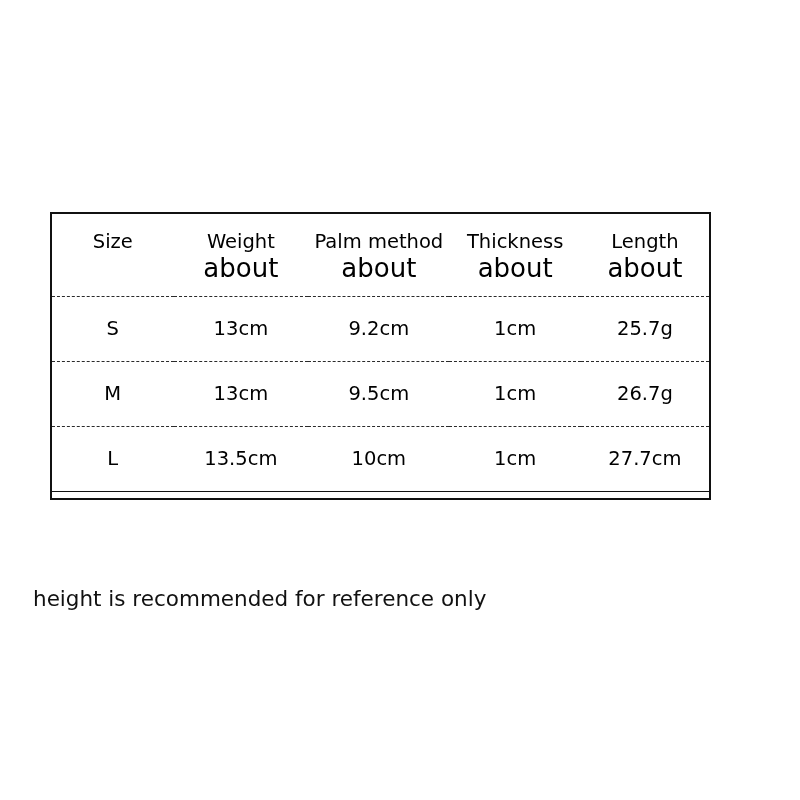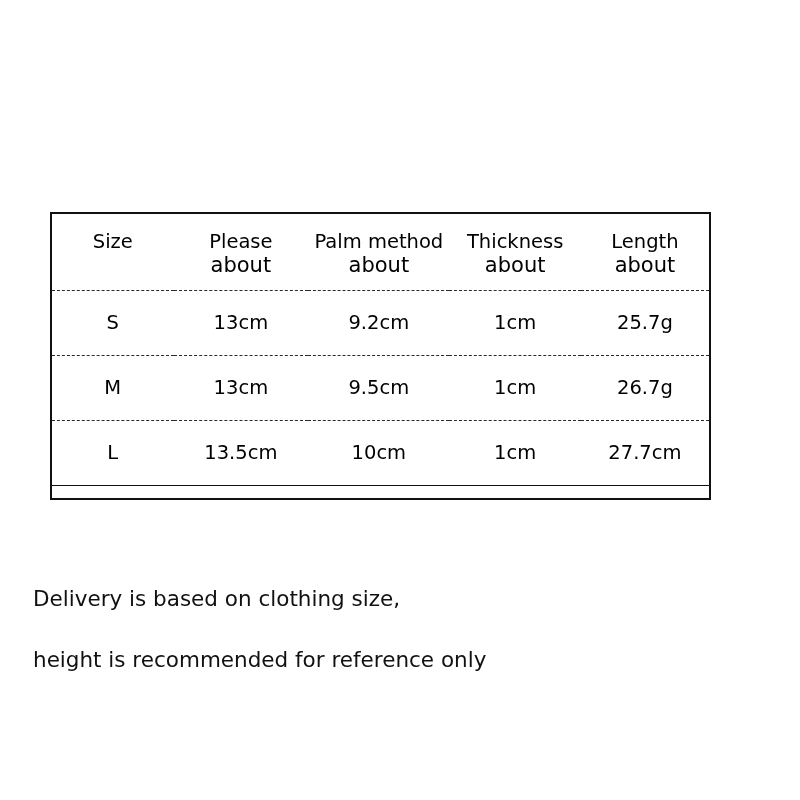--- a/index.html
+++ b/index.html
@@ -53,21 +53,21 @@
     font-weight: normal;
     font-size: 19.5px;
     line-height: 1.18;
     text-align: center;
     padding: 0 0 12px 0;
     vertical-align: top;
   }
 
   table.size-table th .sub {
     display: block;
-    font-size: 21px;
+    font-size: 26px;
   }
 
   table.size-table td {
     font-size: 19.5px;
     text-align: center;
     padding: 10px 0 10px 0;
     height: 44px;
     vertical-align: middle;
   }
 
@@ -111,21 +111,21 @@
           <col class="c3">
           <col class="c4">
       </colgroup>
       <thead>
         <tr class="dashed-row">
           <th>
             <span>Size</span>
             <span class="sub"></span>
           </th>
           <th>
-            <span>Please</span>
+            <span>Weight</span>
             <span class="sub">about</span>
           </th>
           <th>
             <span>Palm method</span>
             <span class="sub">about</span>
           </th>
           <th>
             <span>Thickness</span>
             <span class="sub">about</span>
           </th>
@@ -155,17 +155,16 @@
           <td>13.5cm</td>
           <td>10cm</td>
           <td>1cm</td>
           <td>27.7cm</td>
         </tr>
       </tbody>
     </table>
   </div>
 
   <div class="note">
-    <span class="line">Delivery is based on clothing size,</span>
     <span class="line">height is recommended for reference only</span>
   </div>
 
 </div>
 
 </body></html>

